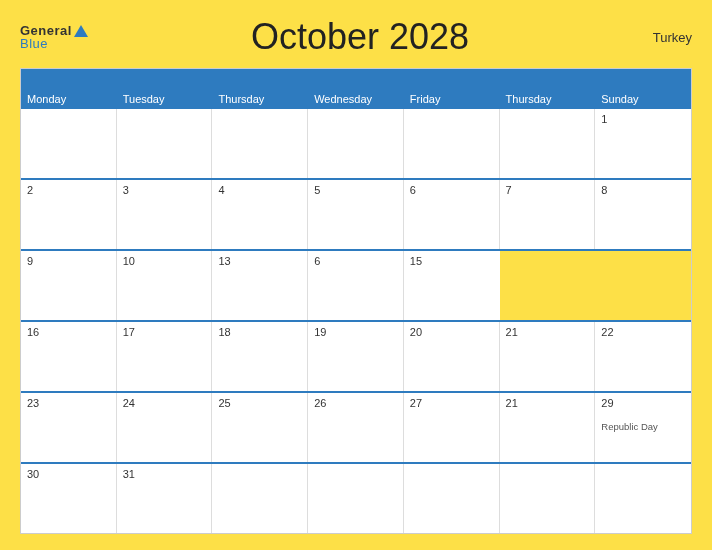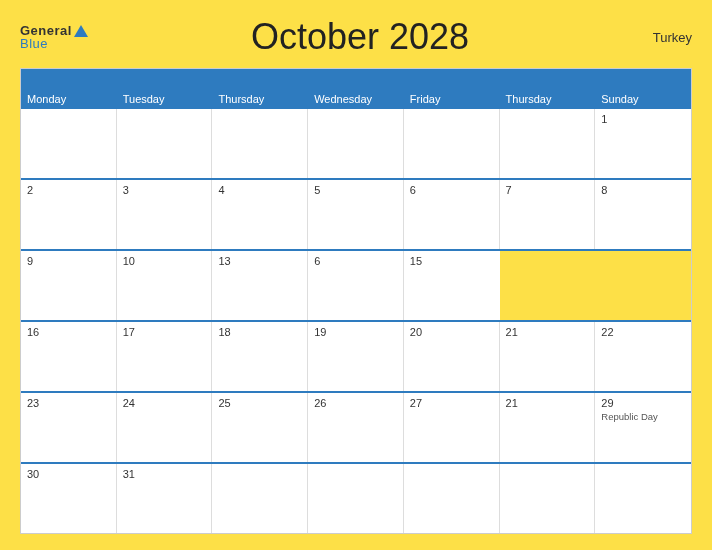--- a/index.html
+++ b/index.html
@@ -119,21 +119,21 @@
       background: #fff;
     }
     .day-num {
       font-size: 11px;
       color: #333;
       display: block;
     }
     .day-event {
       font-size: 9.5px;
       color: #555;
-      margin-top: 2px;
+      margin-top: 12px;
       display: block;
     }
   </style>
 </head>
 <body>
 
 <div class="page">
   <div class="header">
     <div class="logo">
       <div class="logo-row">

